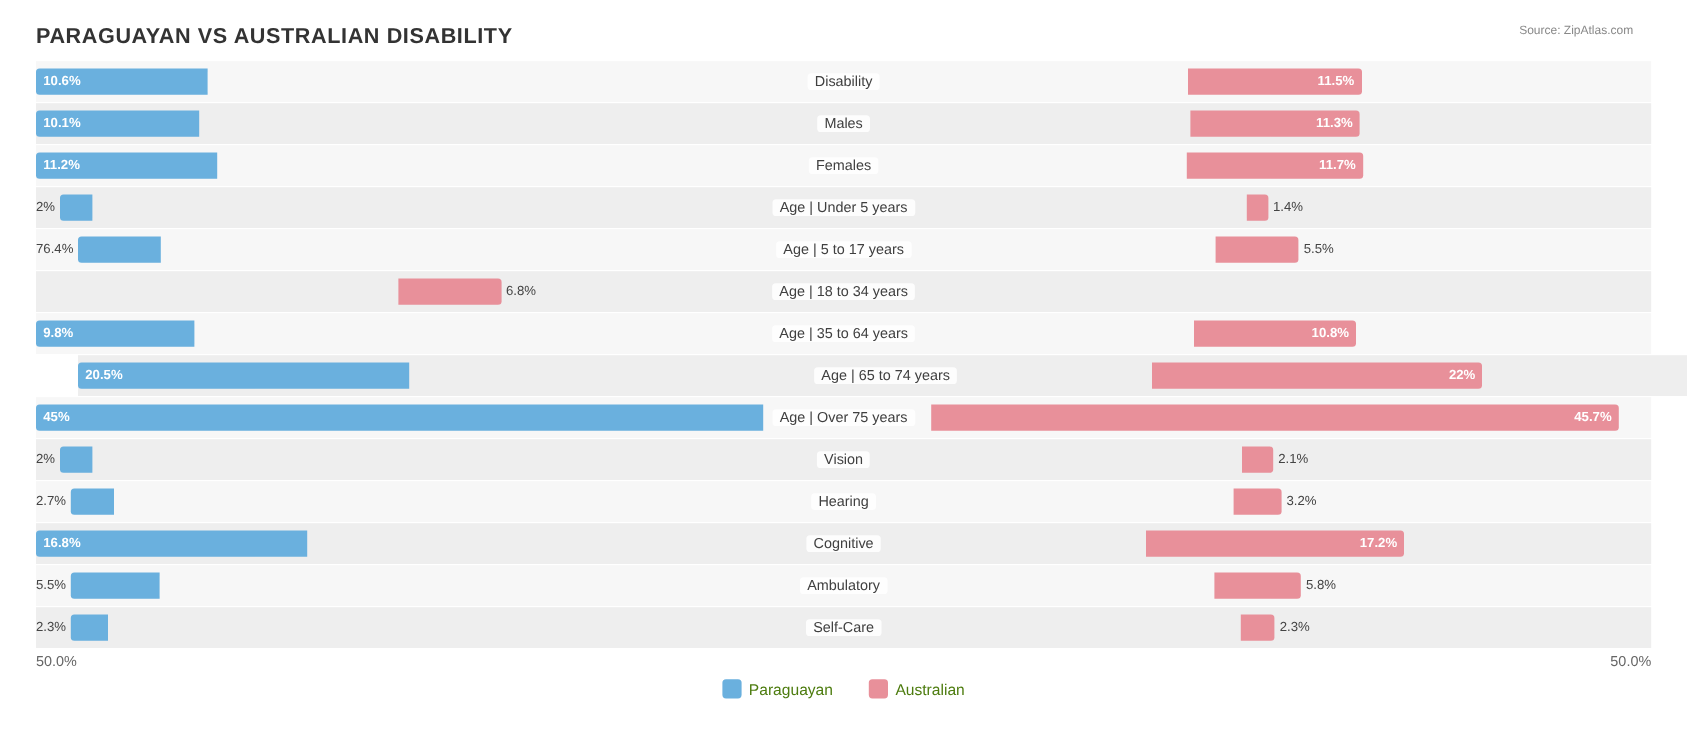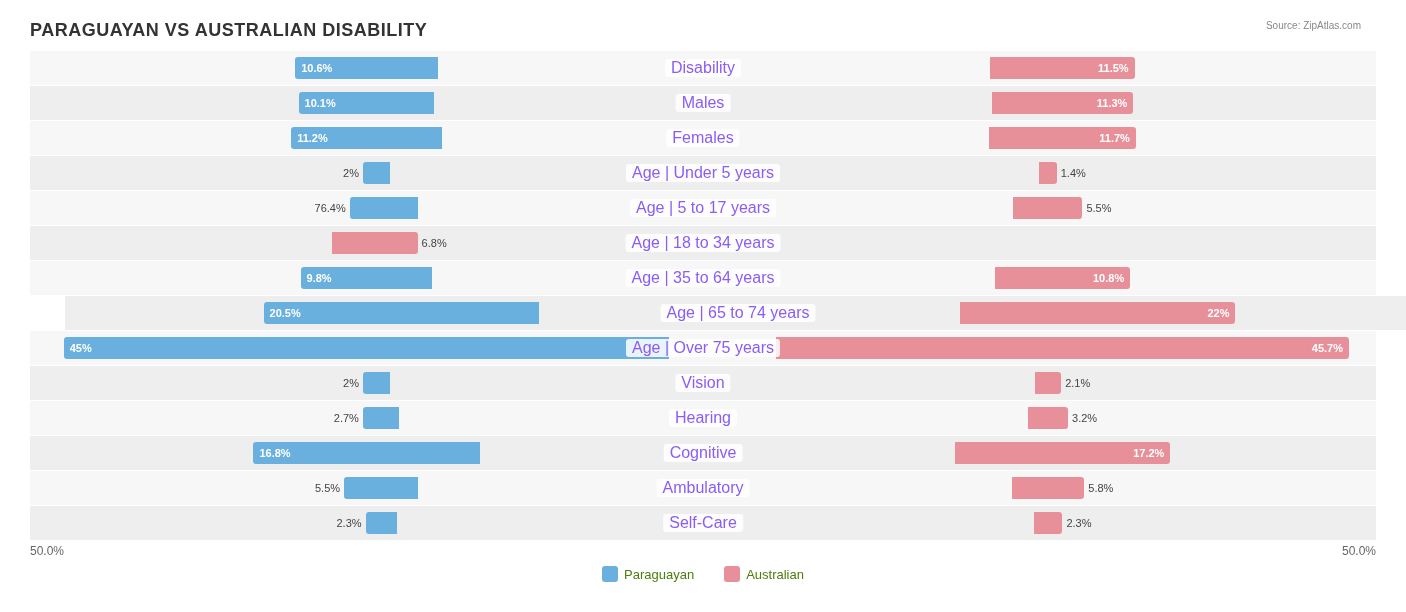--- a/index.html
+++ b/index.html
@@ -50,40 +50,40 @@
       background: #f7f7f7;
     }
     .row-wrapper:nth-child(even) {
       background: #eeeeee;
     }
 
     .left-side {
       width: 50%;
       display: flex;
       align-items: center;
-      justify-content: center;
+      justify-content: flex-start;
       height: 100%;
       position: relative;
     }
     .right-side {
       width: 50%;
       display: flex;
       align-items: center;
       justify-content: center;
       height: 100%;
       position: relative;
       padding-left: 46px;
     }
     .center-label {
       position: absolute;
       left: 50%;
       transform: translateX(-50%);
       z-index: 10;
-      font-size: 16px;
-      color: #8b5cf6;
+      font-size: 12px;
+      color: #404040;
       white-space: nowrap;
       background: rgba(255,255,255,0.85);
       padding: 0 6px;
       border-radius: 3px;
       pointer-events: none;
     }
 
     .bar-blue {
       background: #6ab0de;
       height: 22px;

